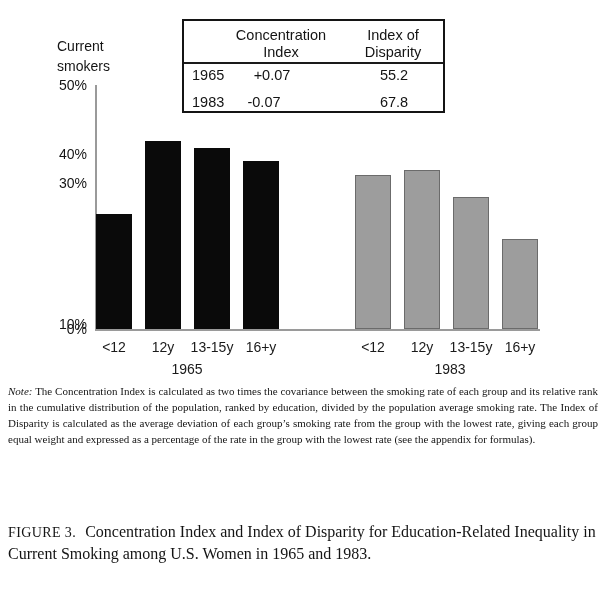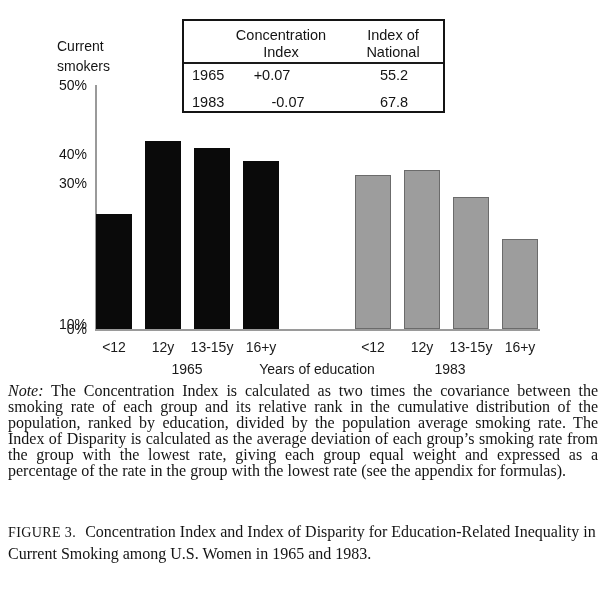--- a/index.html
+++ b/index.html
@@ -39,21 +39,21 @@
     border:2px solid #141414; box-sizing:border-box; background:#ffffff;
     font-size:14.5px;
     padding-left:32px;
   }
   .tcell { position:absolute; white-space:nowrap; line-height:18px; color:#141414; }
   .tcell.hc { transform:translateX(-50%); }
   .tdivider { position:absolute; left:0; top:41px; width:100%; height:2px; background:#1a1a1a; }
   
   .notes {
     position:absolute; left:8px; top:383px; width:590px;
-    font-family:"Liberation Serif", serif; font-size:16px; line-height:16px;
+    font-family:"Liberation Serif", serif; font-size:11px; line-height:16px;
     color:#141414; text-align:justify;
   }
   .notes p { margin:0; }
   .inline-italic, .note-label { font-style:italic; }
   .caption {
     position:absolute; left:8px; top:521px; width:592px;
     font-family:"Liberation Serif", serif; font-size:16px; line-height:21px; color:#141414;
   }
   .caption-label { font-size:14px; letter-spacing:0.4px; margin-right:9px; }
 </style>
@@ -61,34 +61,33 @@
 <body>
 
 <div class="page">
 
   <div class="chart">
     <div class="y-title">Current smokers</div>
     <div class="y-axis-line"></div>
     <div class="x-axis-line"></div>
 
     <div class="group-label g1965">1965</div>
-    <div class="x-title">Years of education</div>
     <div class="group-label g1983">1983</div>
 
     <div class="inset-table">
       <span class="tcell hc" style="left:97px;top:5px">Concentration</span>
       <span class="tcell hc" style="left:97px;top:22px">Index</span>
       <span class="tcell hc" style="left:209px;top:5px">Index of</span>
-      <span class="tcell hc" style="left:209px;top:22px">National</span>
+      <span class="tcell hc" style="left:209px;top:22px">Disparity</span>
       <div class="tdivider"></div>
       <span class="tcell" style="left:8px;top:45px">1965</span>
       <span class="tcell hc" style="left:88px;top:45px">+0.07</span>
       <span class="tcell hc" style="left:210px;top:45px">55.2</span>
       <span class="tcell" style="left:8px;top:72px">1983</span>
-      <span class="tcell hc" style="left:104px;top:72px">-0.07</span>
+      <span class="tcell hc" style="left:80px;top:72px">-0.07</span>
       <span class="tcell hc" style="left:210px;top:72px">67.8</span>
     </div>
   <div class="bar g0" style="left: 96px; top: 214.32px; height: 114.68px;"></div>
       <div class="cat-label" style="left: 88px;">&lt;12</div>
       <div class="bar g0" style="left: 145px; top: 141.12px; height: 187.88px;"></div>
       <div class="cat-label" style="left: 137px;">12y</div>
       <div class="bar g0" style="left: 194px; top: 148.44px; height: 180.56px;"></div>
       <div class="cat-label" style="left: 186px;">13-15y</div>
       <div class="bar g0" style="left: 243px; top: 160.64px; height: 168.36px;"></div>
       <div class="cat-label" style="left: 235px;">16+y</div>

